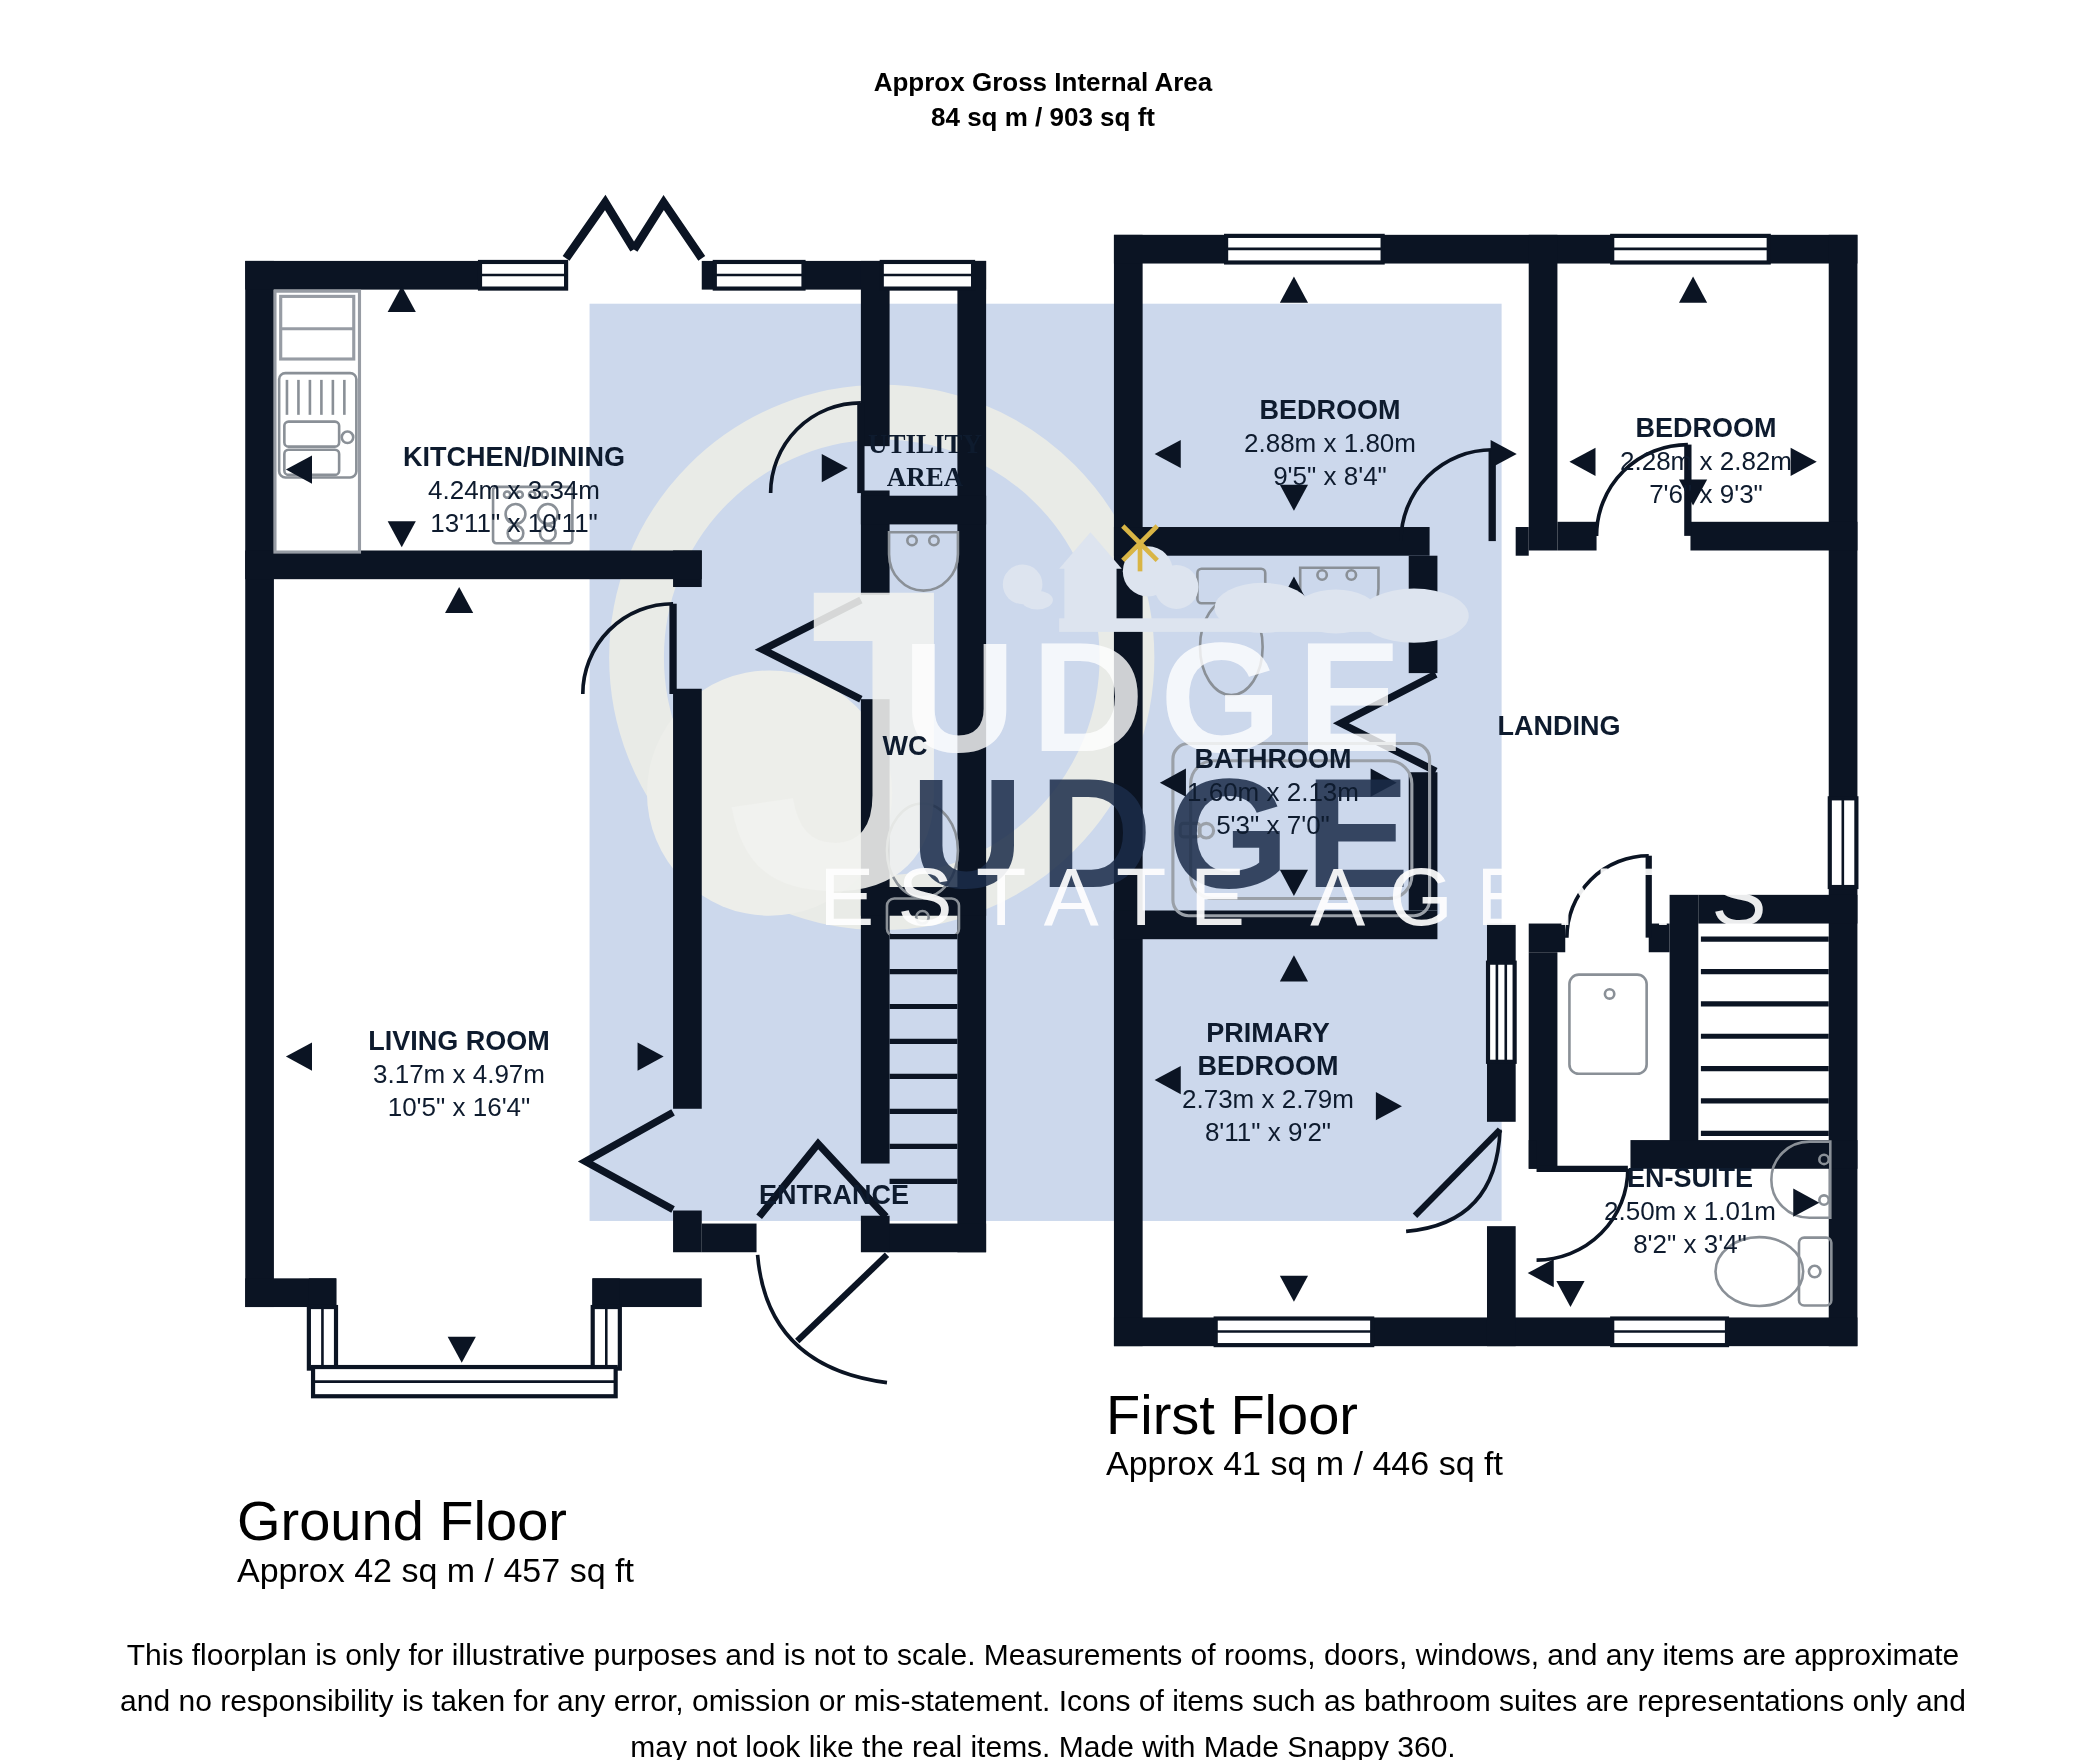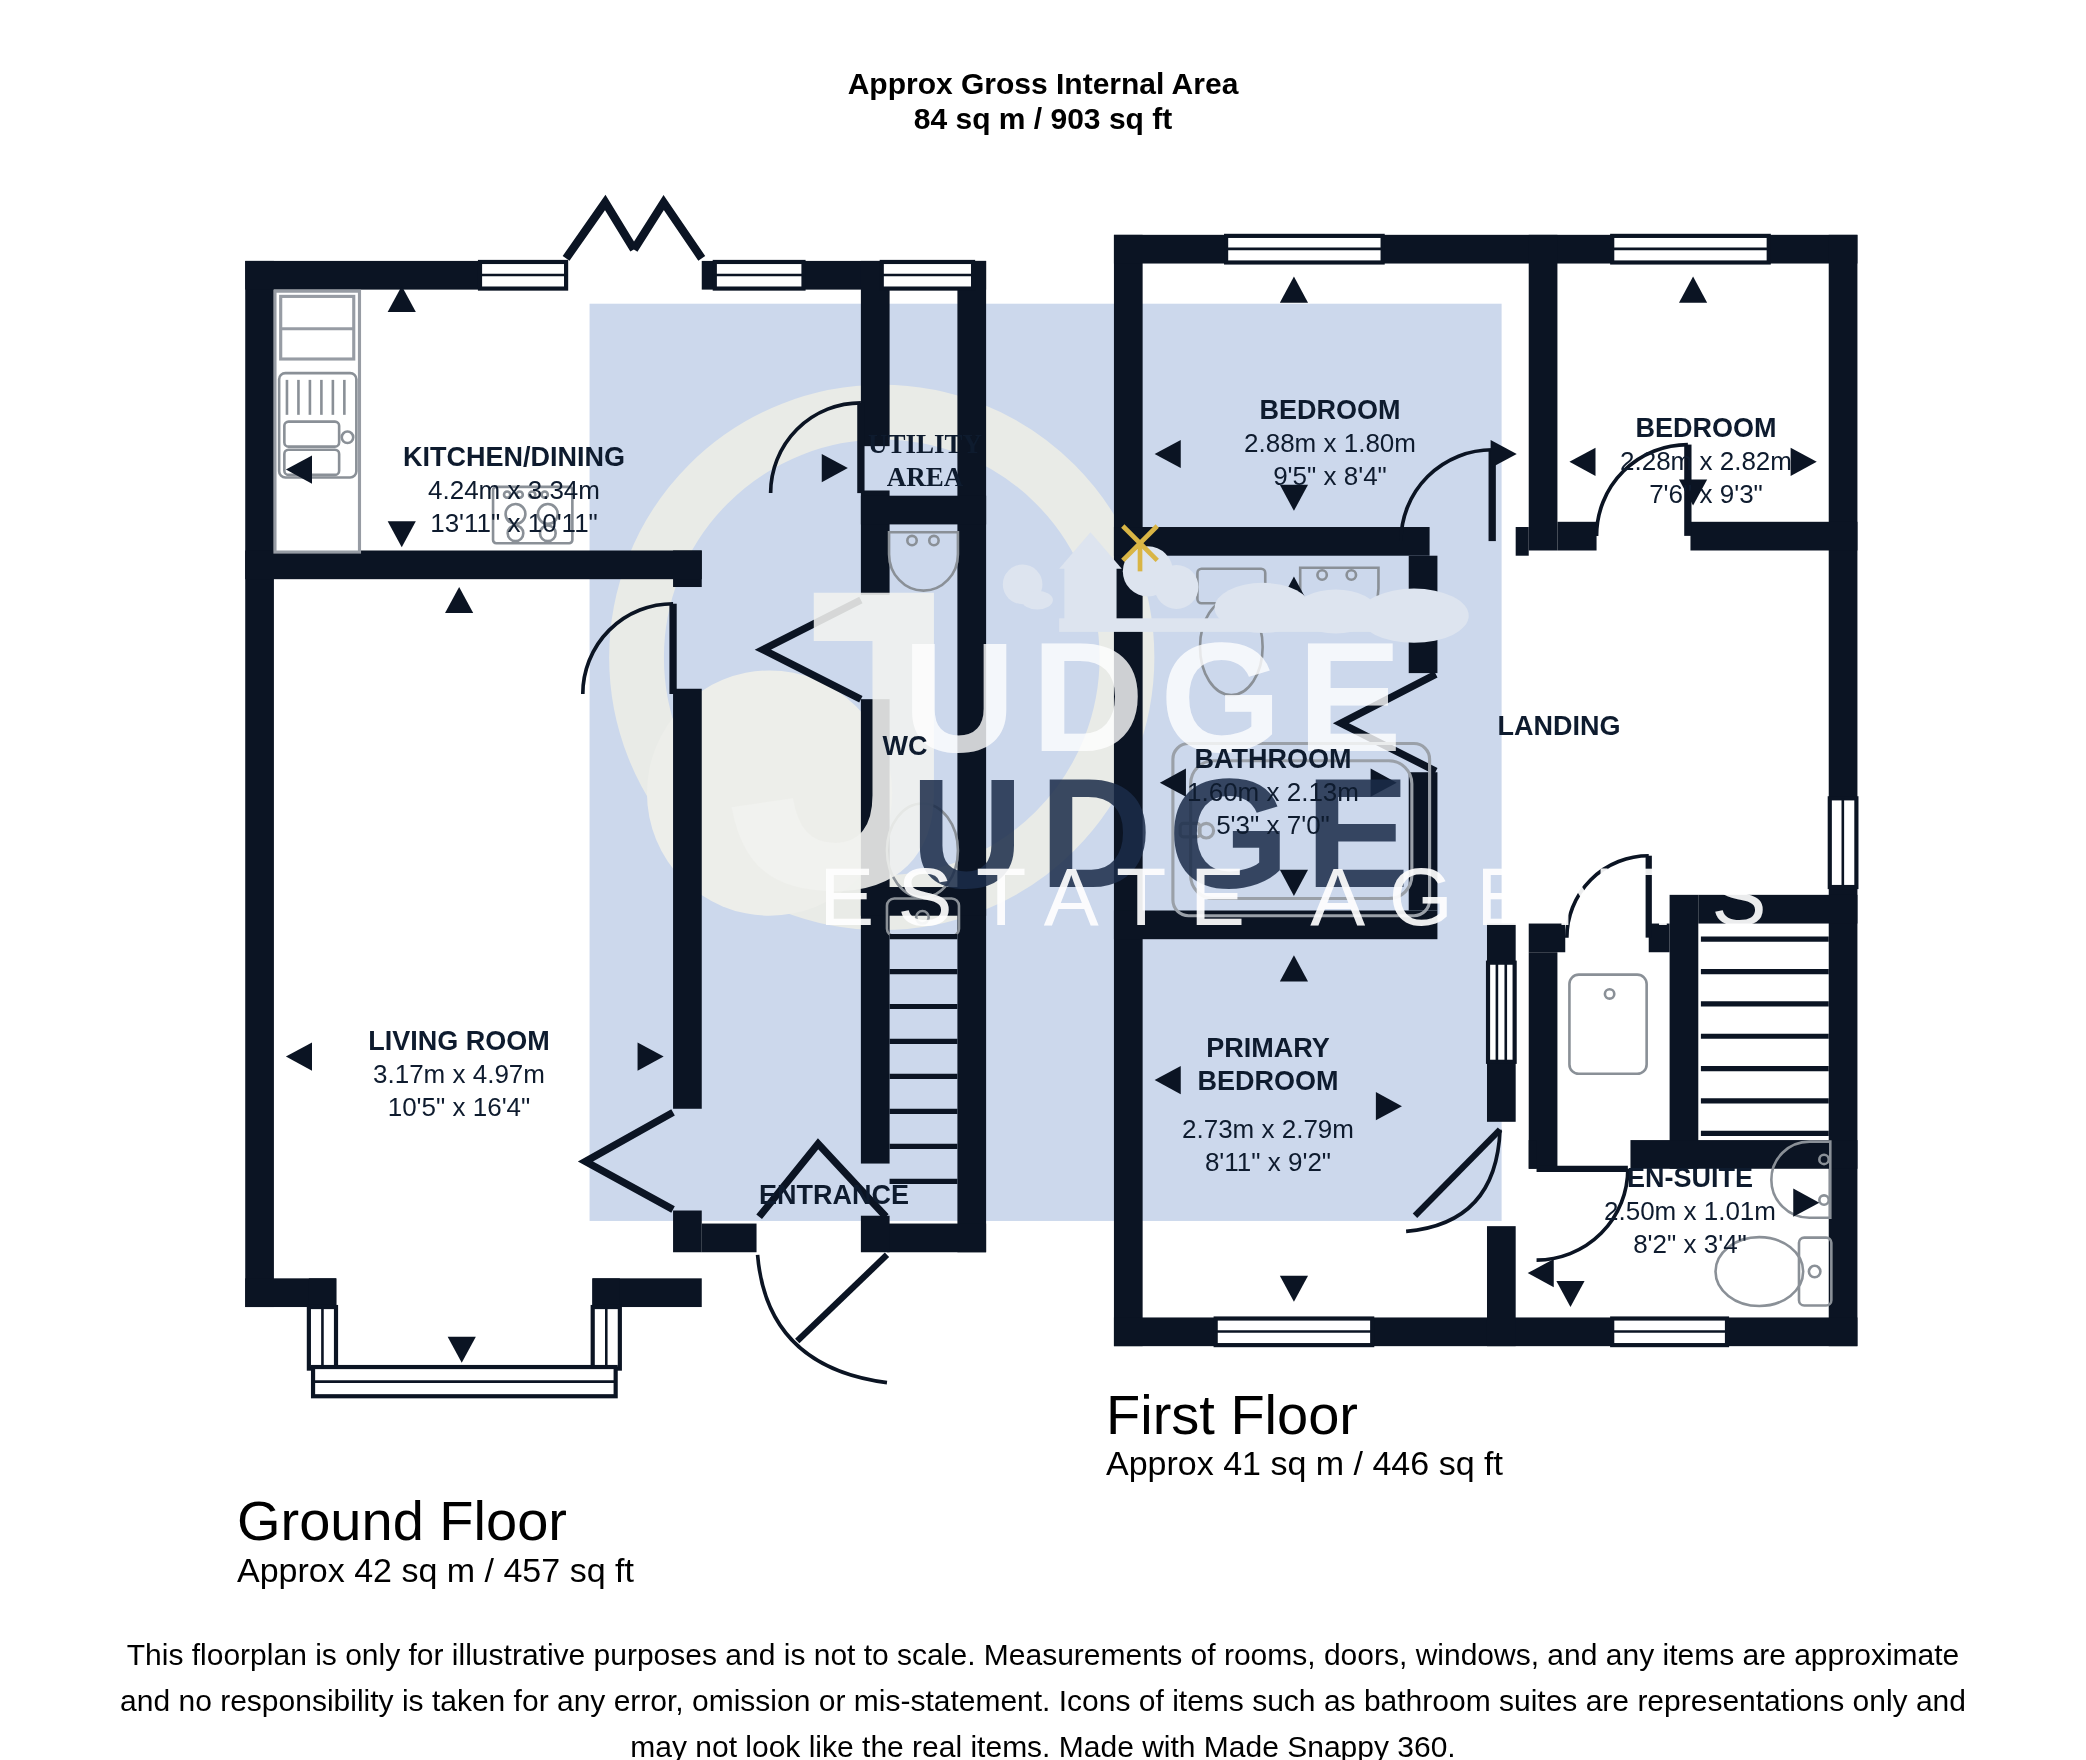--- a/index.html
+++ b/index.html
@@ -1,25 +1,25 @@
 <!DOCTYPE html>
 <html style="font-size:8.3px"><head>
 <meta charset="utf-8">
 <style>
   html,body{margin:0;padding:0;background:#fff;}
   #canvas{position:relative;width:2087px;height:1761px;background:#fff;overflow:hidden;
           font-family:"Liberation Sans",sans-serif;color:#000;}
   .hdr{position:absolute;left:1043px;transform:translateX(-50%);font-weight:700;
-       font-size:30px;white-space:nowrap;color:#000;}
+       font-size:26px;white-space:nowrap;color:#000;}
   .lbl{position:absolute;transform:translateX(-50%);text-align:center;color:#0e1b2e;white-space:nowrap;}
   .rn{font-weight:700;font-size:27px;line-height:33px;}
   .rd{font-size:26px;line-height:33px;}
   .wrap .rn{white-space:normal;}
   .u-wrap .rn{width:172px;margin:0 auto;font-family:Liberation Serif, serif;}
-  .p-wrap .rn{width:271px;margin:15px auto;text-align:center;}
+  .p-wrap .rn{width:271px;margin:0 auto;text-align:center;}
   .floor-title{position:absolute;font-size:56px;color:#000;white-space:nowrap;}
   .floor-area{position:absolute;font-size:34px;font-weight:400;white-space:nowrap;}
   .disc{position:absolute;left:1043px;transform:translateX(-50%);font-size:30px;line-height:46px;
         white-space:nowrap;color:#000;text-align:center;}
   svg{position:absolute;left:0;top:0;}
 </style>
 </head>
 <body>
 
 <div id="canvas">

